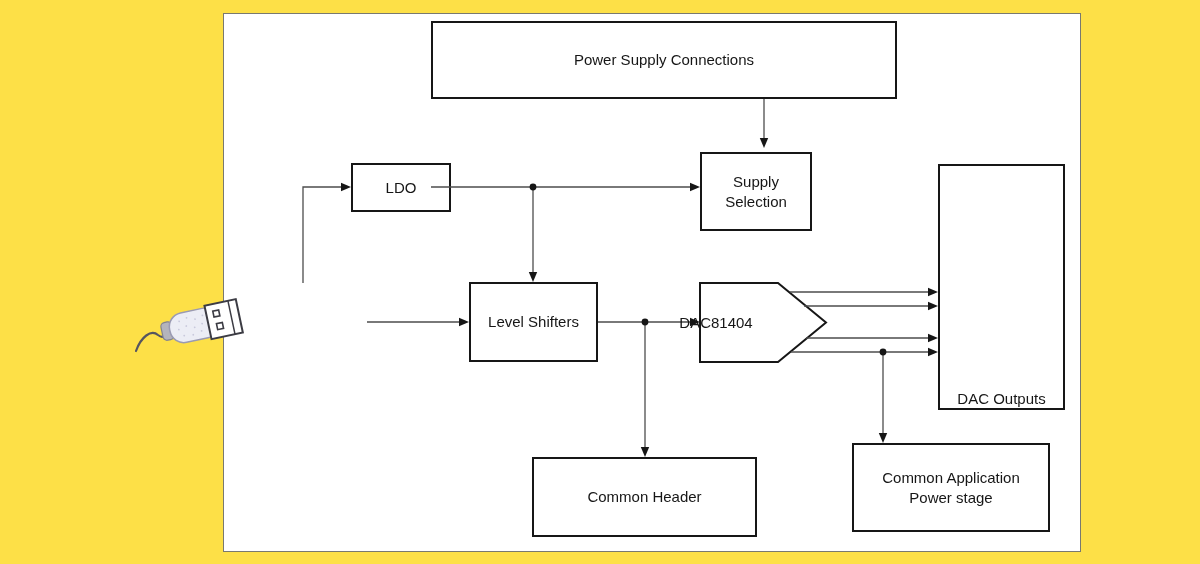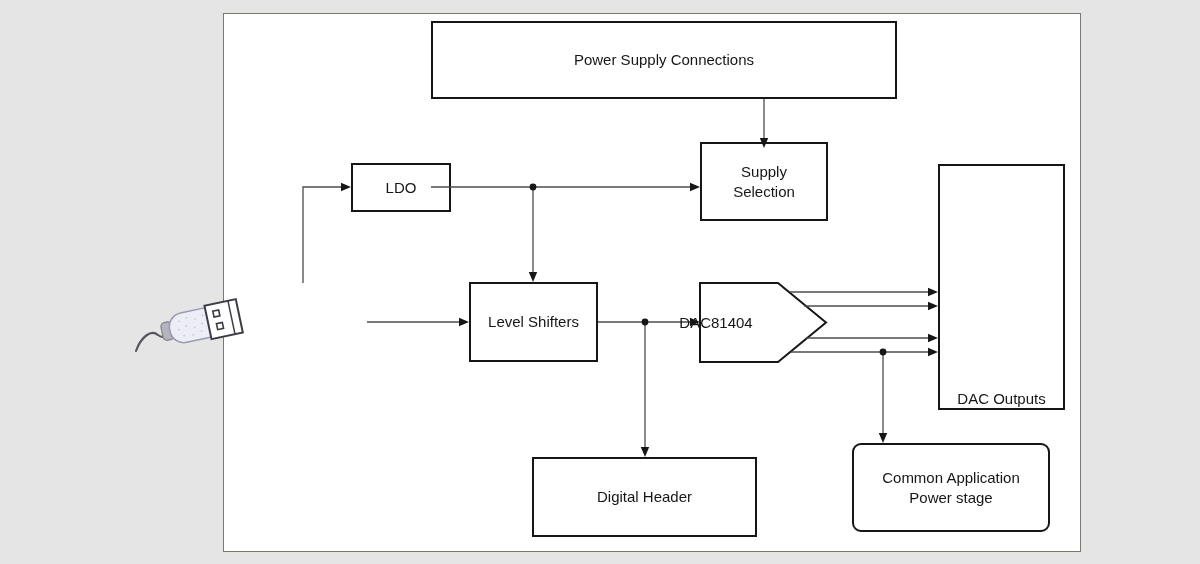--- a/index.html
+++ b/index.html
@@ -1,20 +1,20 @@
 <!DOCTYPE html>
 <html><head>
 <meta charset="utf-8">
 <style>
   html, body { margin: 0; padding: 0; background: #ffffff; }
   .canvas {
     position: relative;
     width: 1200px;
     height: 564px;
-    background: #e5e5e5;
+    background: #fde047;
     font-family: "Liberation Sans", sans-serif;
     color: #161616;
     overflow: hidden;
   }
   .outer-border {
     position: absolute;
     left: 223px; top: 13px;
     width: 858px; height: 539px;
     border: 1.5px solid #79796f;
     box-sizing: border-box;
@@ -63,39 +63,39 @@
   <div class="outer-border"></div>
 
   <div class="box" style="left:431px; top:21px; width:466px; height:78px;">
     <span>Power Supply Connections</span>
   </div>
 
   <div class="box" style="left:351px; top:163px; width:100px; height:49px;align-items:center;">
     <span>LDO</span>
   </div>
 
-  <div class="box" style="left:700px; top:142px; width:128px; height:79px;justify-content:center;">
+  <div class="box" style="left:700px; top:152px; width:112px; height:79px;justify-content:center;">
     <span>Supply
 Selection</span>
   </div>
 
 
   <div class="box" style="left:469px; top:282px; width:129px; height:80px;">
     <span>Level Shifters</span>
   </div>
 
   <div class="box" style="left:938px; top:164px; width:127px; height:246px;align-items:flex-end;">
     <span>DAC Outputs</span>
   </div>
 
   <div class="box" style="left:532px; top:457px; width:225px; height:80px;">
-    <span>Digital Header</span>
+    <span>Common Header</span>
   </div>
 
-  <div class="box" style="left:852px; top:443px; width:198px; height:89px;border-radius:9px;">
+  <div class="box" style="left:852px; top:443px; width:198px; height:89px;">
     <span>Common Application
 Power stage</span>
   </div>
 
   <svg class="overlay" width="1200" height="564" viewBox="0 0 1200 564">
 
     <polygon points="700,283 778,283 826,322.5 778,362 700,362" fill="#ffffff" stroke="#161616" stroke-width="2"></polygon>
 
     <g stroke="#4d4d4d" stroke-width="1.3" fill="none">
       <polyline points="303,283 303,187 341,187"></polyline>

